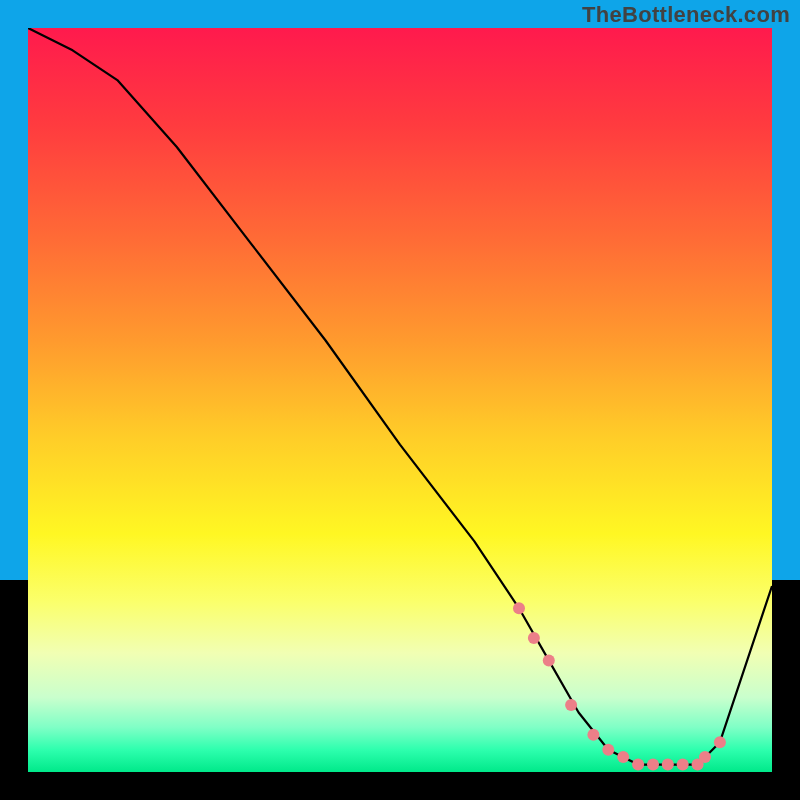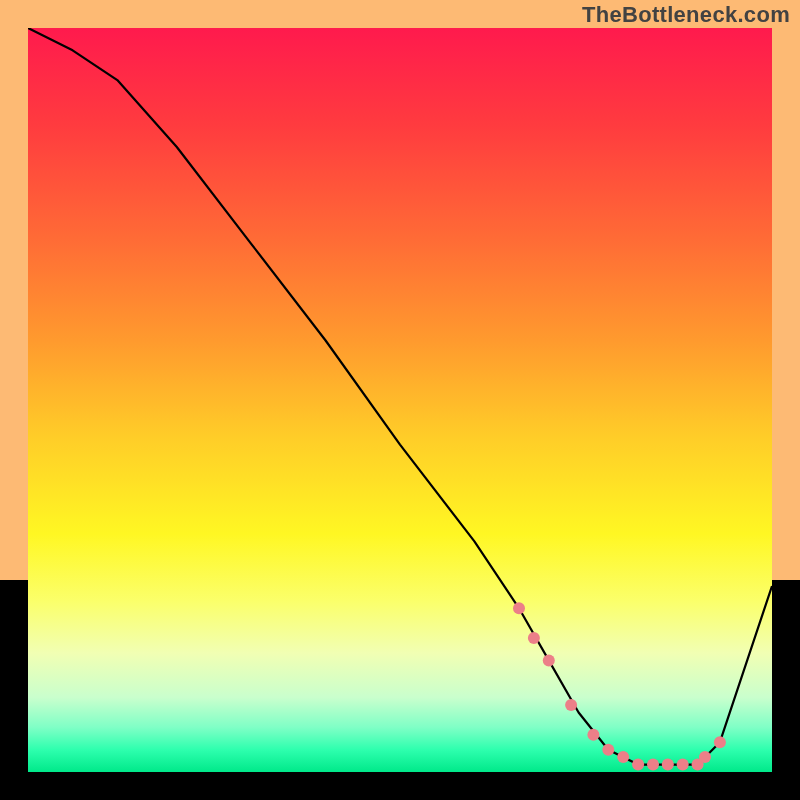--- a/index.html
+++ b/index.html
@@ -8,21 +8,21 @@
     width: 800px;
     height: 800px;
     background: #000;
     overflow: hidden;
     font-family: Arial, Helvetica, sans-serif;
   }
   .frame {
     position: relative;
     width: 800px;
     height: 580px;
-    background: #fdba74;
+    background: #0ea5e9;
   }
   .watermark {
     position: absolute;
     top: 2px;
     right: 10px;
     color: #424242;
     font-size: 22px;
     font-weight: 600;
     letter-spacing: 0.3px;
     z-index: 10;

